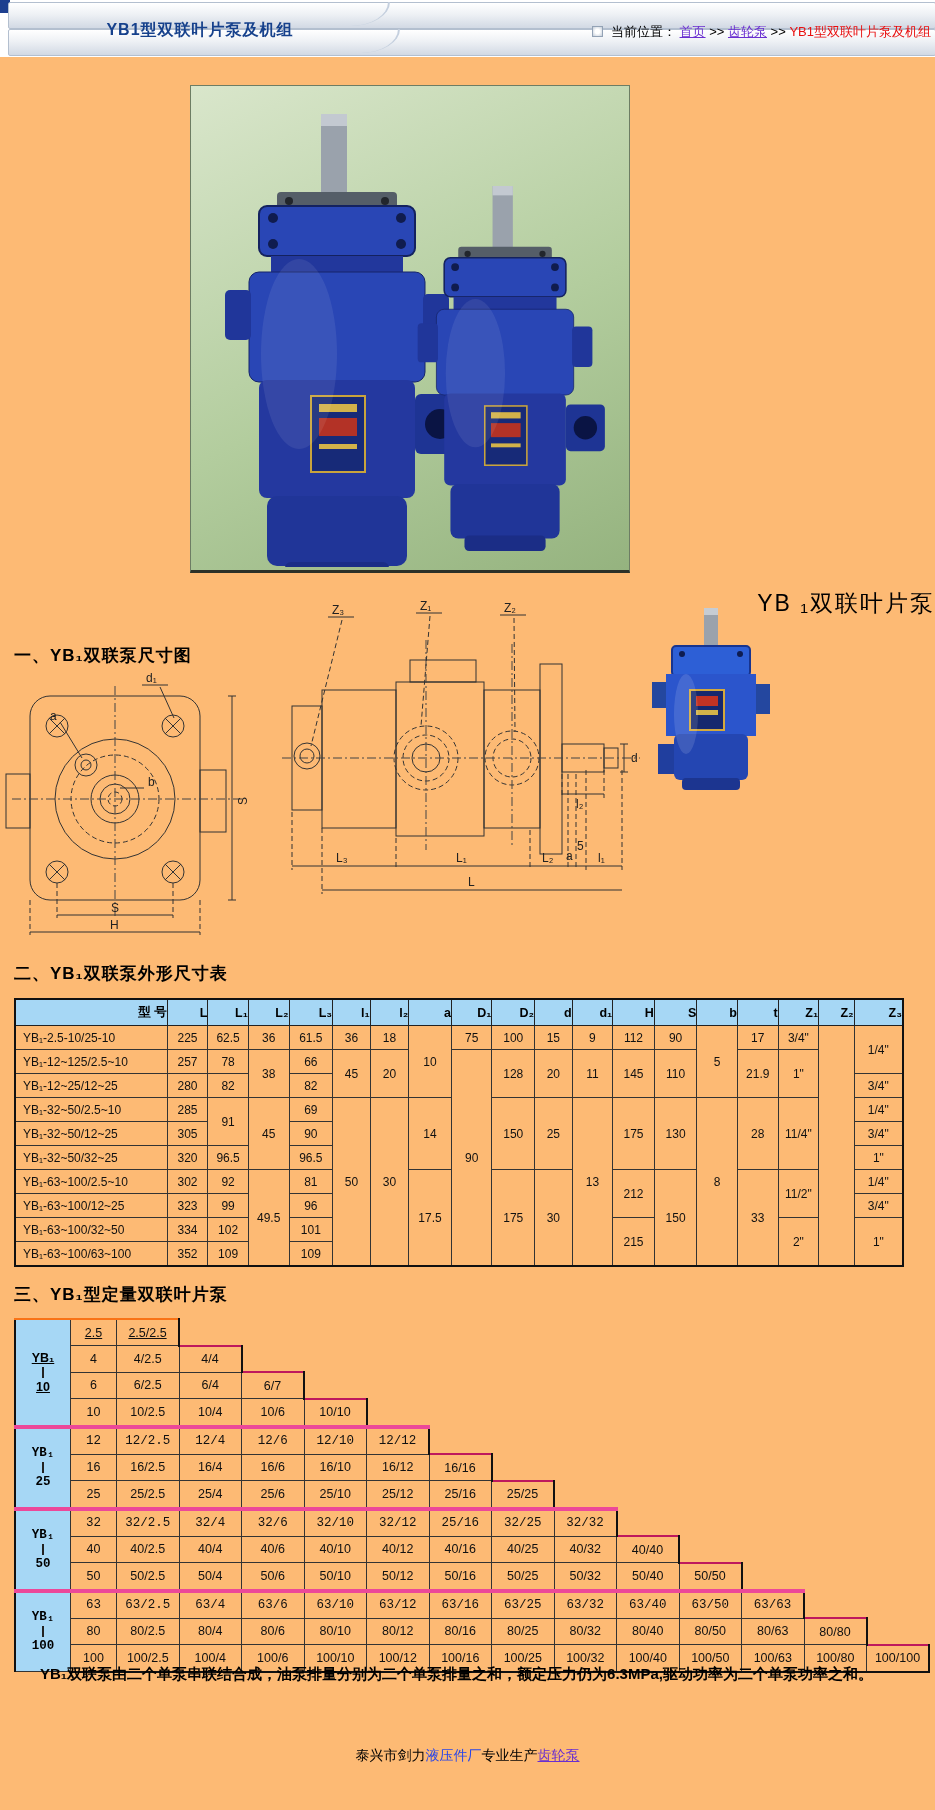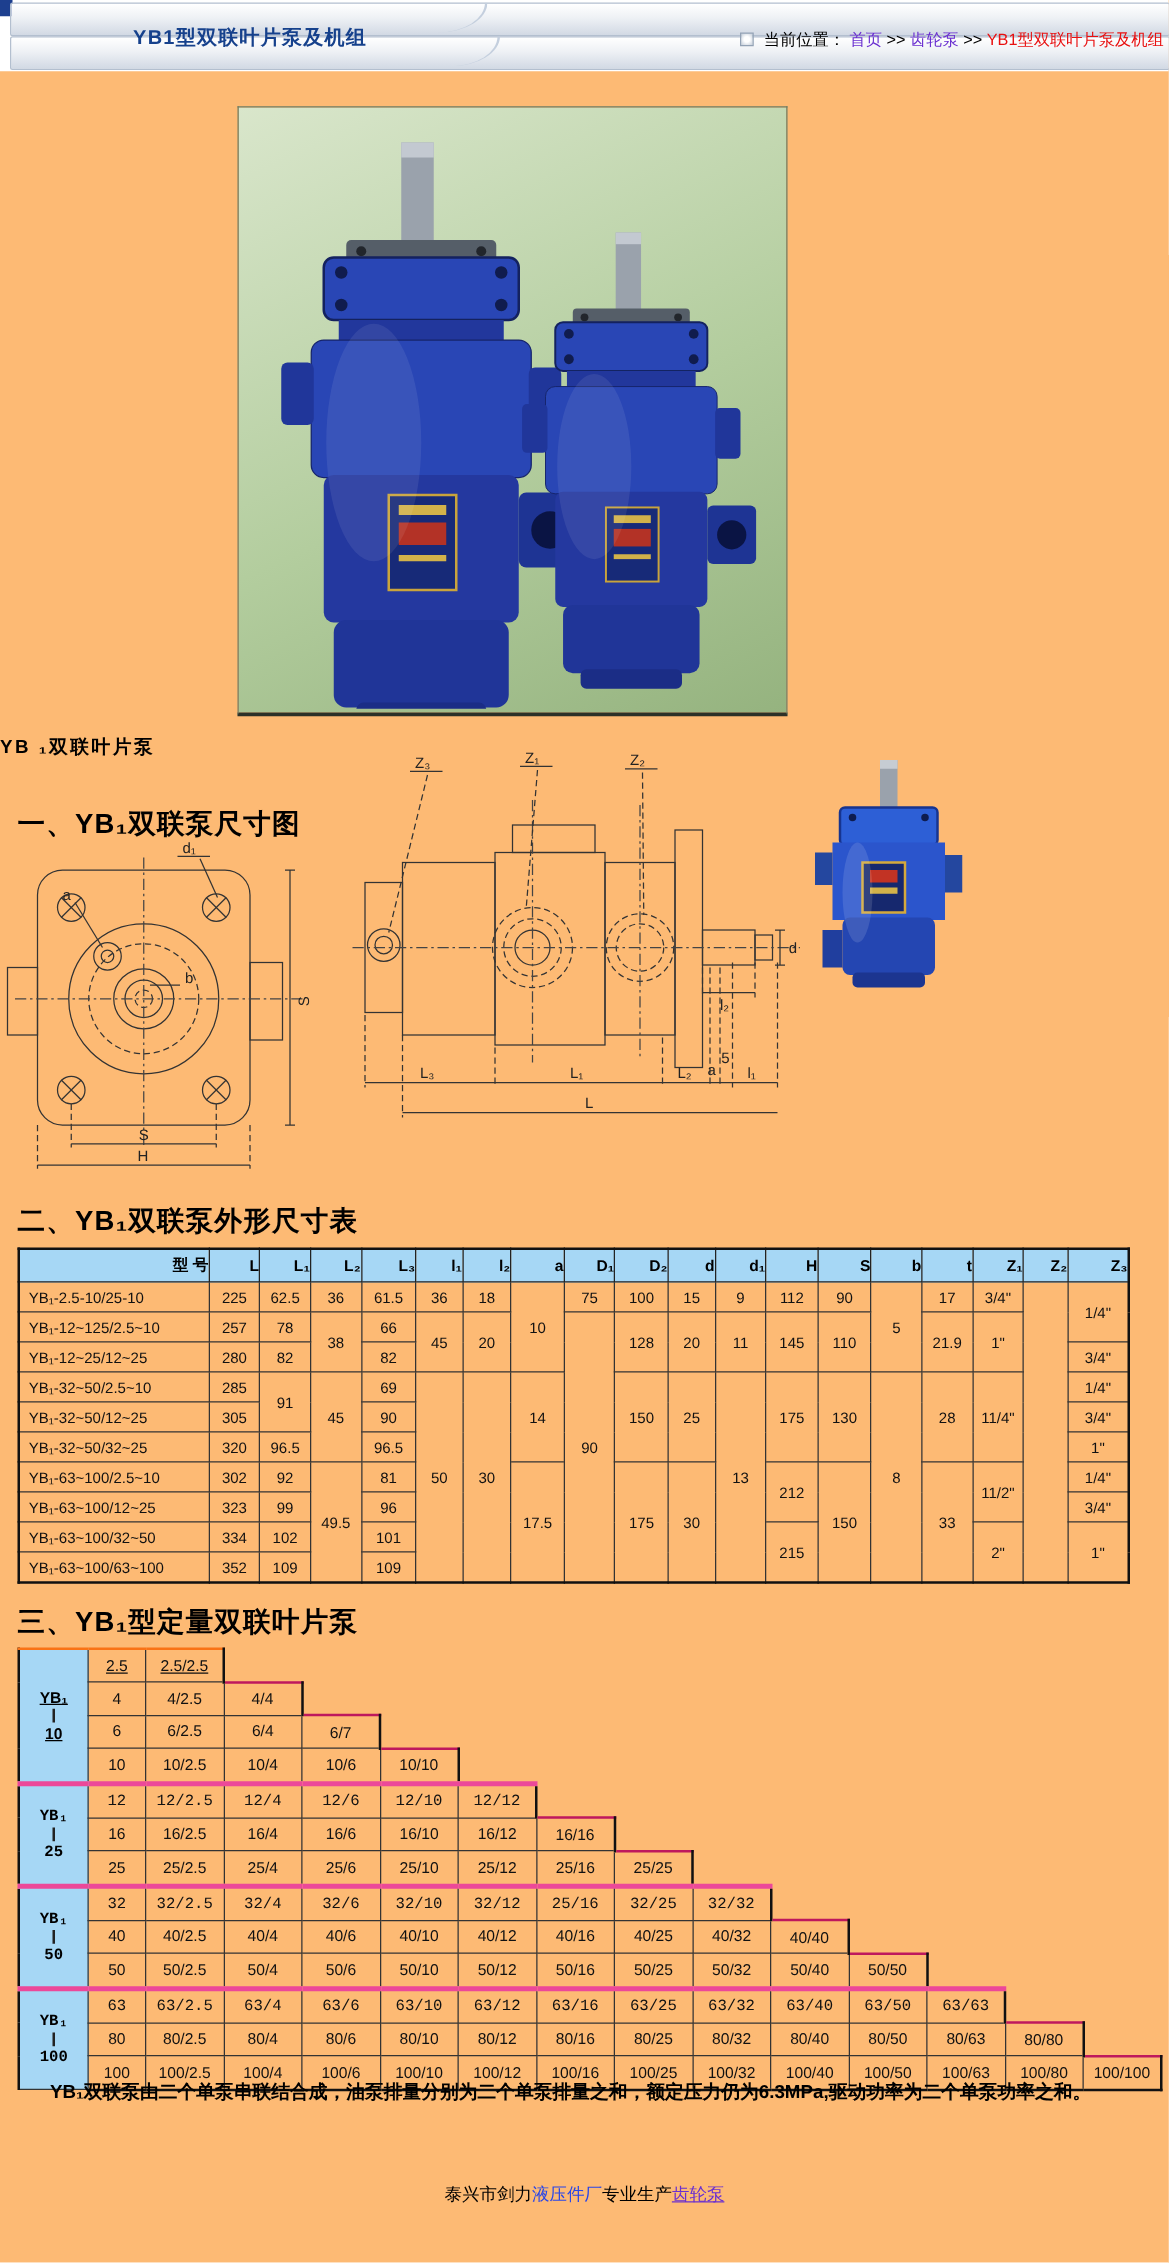--- a/index.html
+++ b/index.html
@@ -14,33 +14,33 @@
         border:1px solid #b3bfcf;border-radius:2px;}
   .band1{top:2px;} .band2{top:29px;}
   .tab-curve{position:absolute;width:42px;height:24px;border-right:2px solid #c4cfde;
         border-radius:0 0 90% 0/0 0 100% 0;}
   .curve1{left:346px;top:2px;} .curve2{left:356px;top:29px;}
   .hdr-title{position:absolute;left:60px;top:20px;width:280px;text-align:center;
         font-size:16px;font-weight:bold;color:var(--title-blue,#16418c);letter-spacing:1px;}
   .crumb{position:absolute;right:4px;top:23px;font-size:13px;white-space:nowrap;}
   .crumb-bullet{display:inline-block;width:9px;height:9px;margin-right:4px;
         border:1px solid #93a2b5;background:radial-gradient(#fff 35%,#c3ccd8);vertical-align:-1px;}
-  .crumb a{color:var(--link-purple,#6a2fd0);cursor:pointer;text-align:right;}
+  .crumb a{color:var(--link-purple,#6a2fd0);text-decoration:underline;cursor:pointer;text-align:right;}
   .crumb .cur{color:var(--current-red,#e81010);}
   .right-strip{position:absolute;right:0;top:57px;width:6px;height:1753px;background:#ecf2f8;}
 
   
   .photo{position:absolute;left:190px;top:85px;width:438px;height:484px;
         background:linear-gradient(155deg,#d9e6cb,#b3cd9e 55%,#95b37f);
         border:1px solid #6d7d64;border-bottom:3px solid #2c3128;}
 
   
-  .main-title{position:absolute;left:0;top:588px;width:935px;text-align:left;
-        font-size:15px;font-weight:bold;letter-spacing:2px;}
-  .sec-head{position:absolute;left:14px;font-size:22px;font-weight:bold;letter-spacing:1px;}
+  .main-title{position:absolute;left:0;top:588px;width:935px;text-align:right;
+        font-size:23px;font-weight:normal;letter-spacing:2px;}
+  .sec-head{position:absolute;left:14px;font-size:17px;font-weight:bold;letter-spacing:1px;}
   .sec1{top:644px;} .sec2{top:962px;} .sec3{top:1283px;}
 
   
   .diagrams{position:absolute;left:0;top:596px;width:935px;height:348px;}
   .dwg{position:absolute;}
   .dwg text{font-size:12px;fill:#222;}
   .dwg .ln{stroke:#333;stroke-width:1;fill:none;}
   .dwg .dash{stroke-dasharray:5 3;}
   .dwg .cl{stroke-dasharray:9 3 2 3;stroke:#444;}
   .fv{left:2px;top:72px;} .sv{left:278px;top:2px;} .mp{left:652px;top:8px;}

